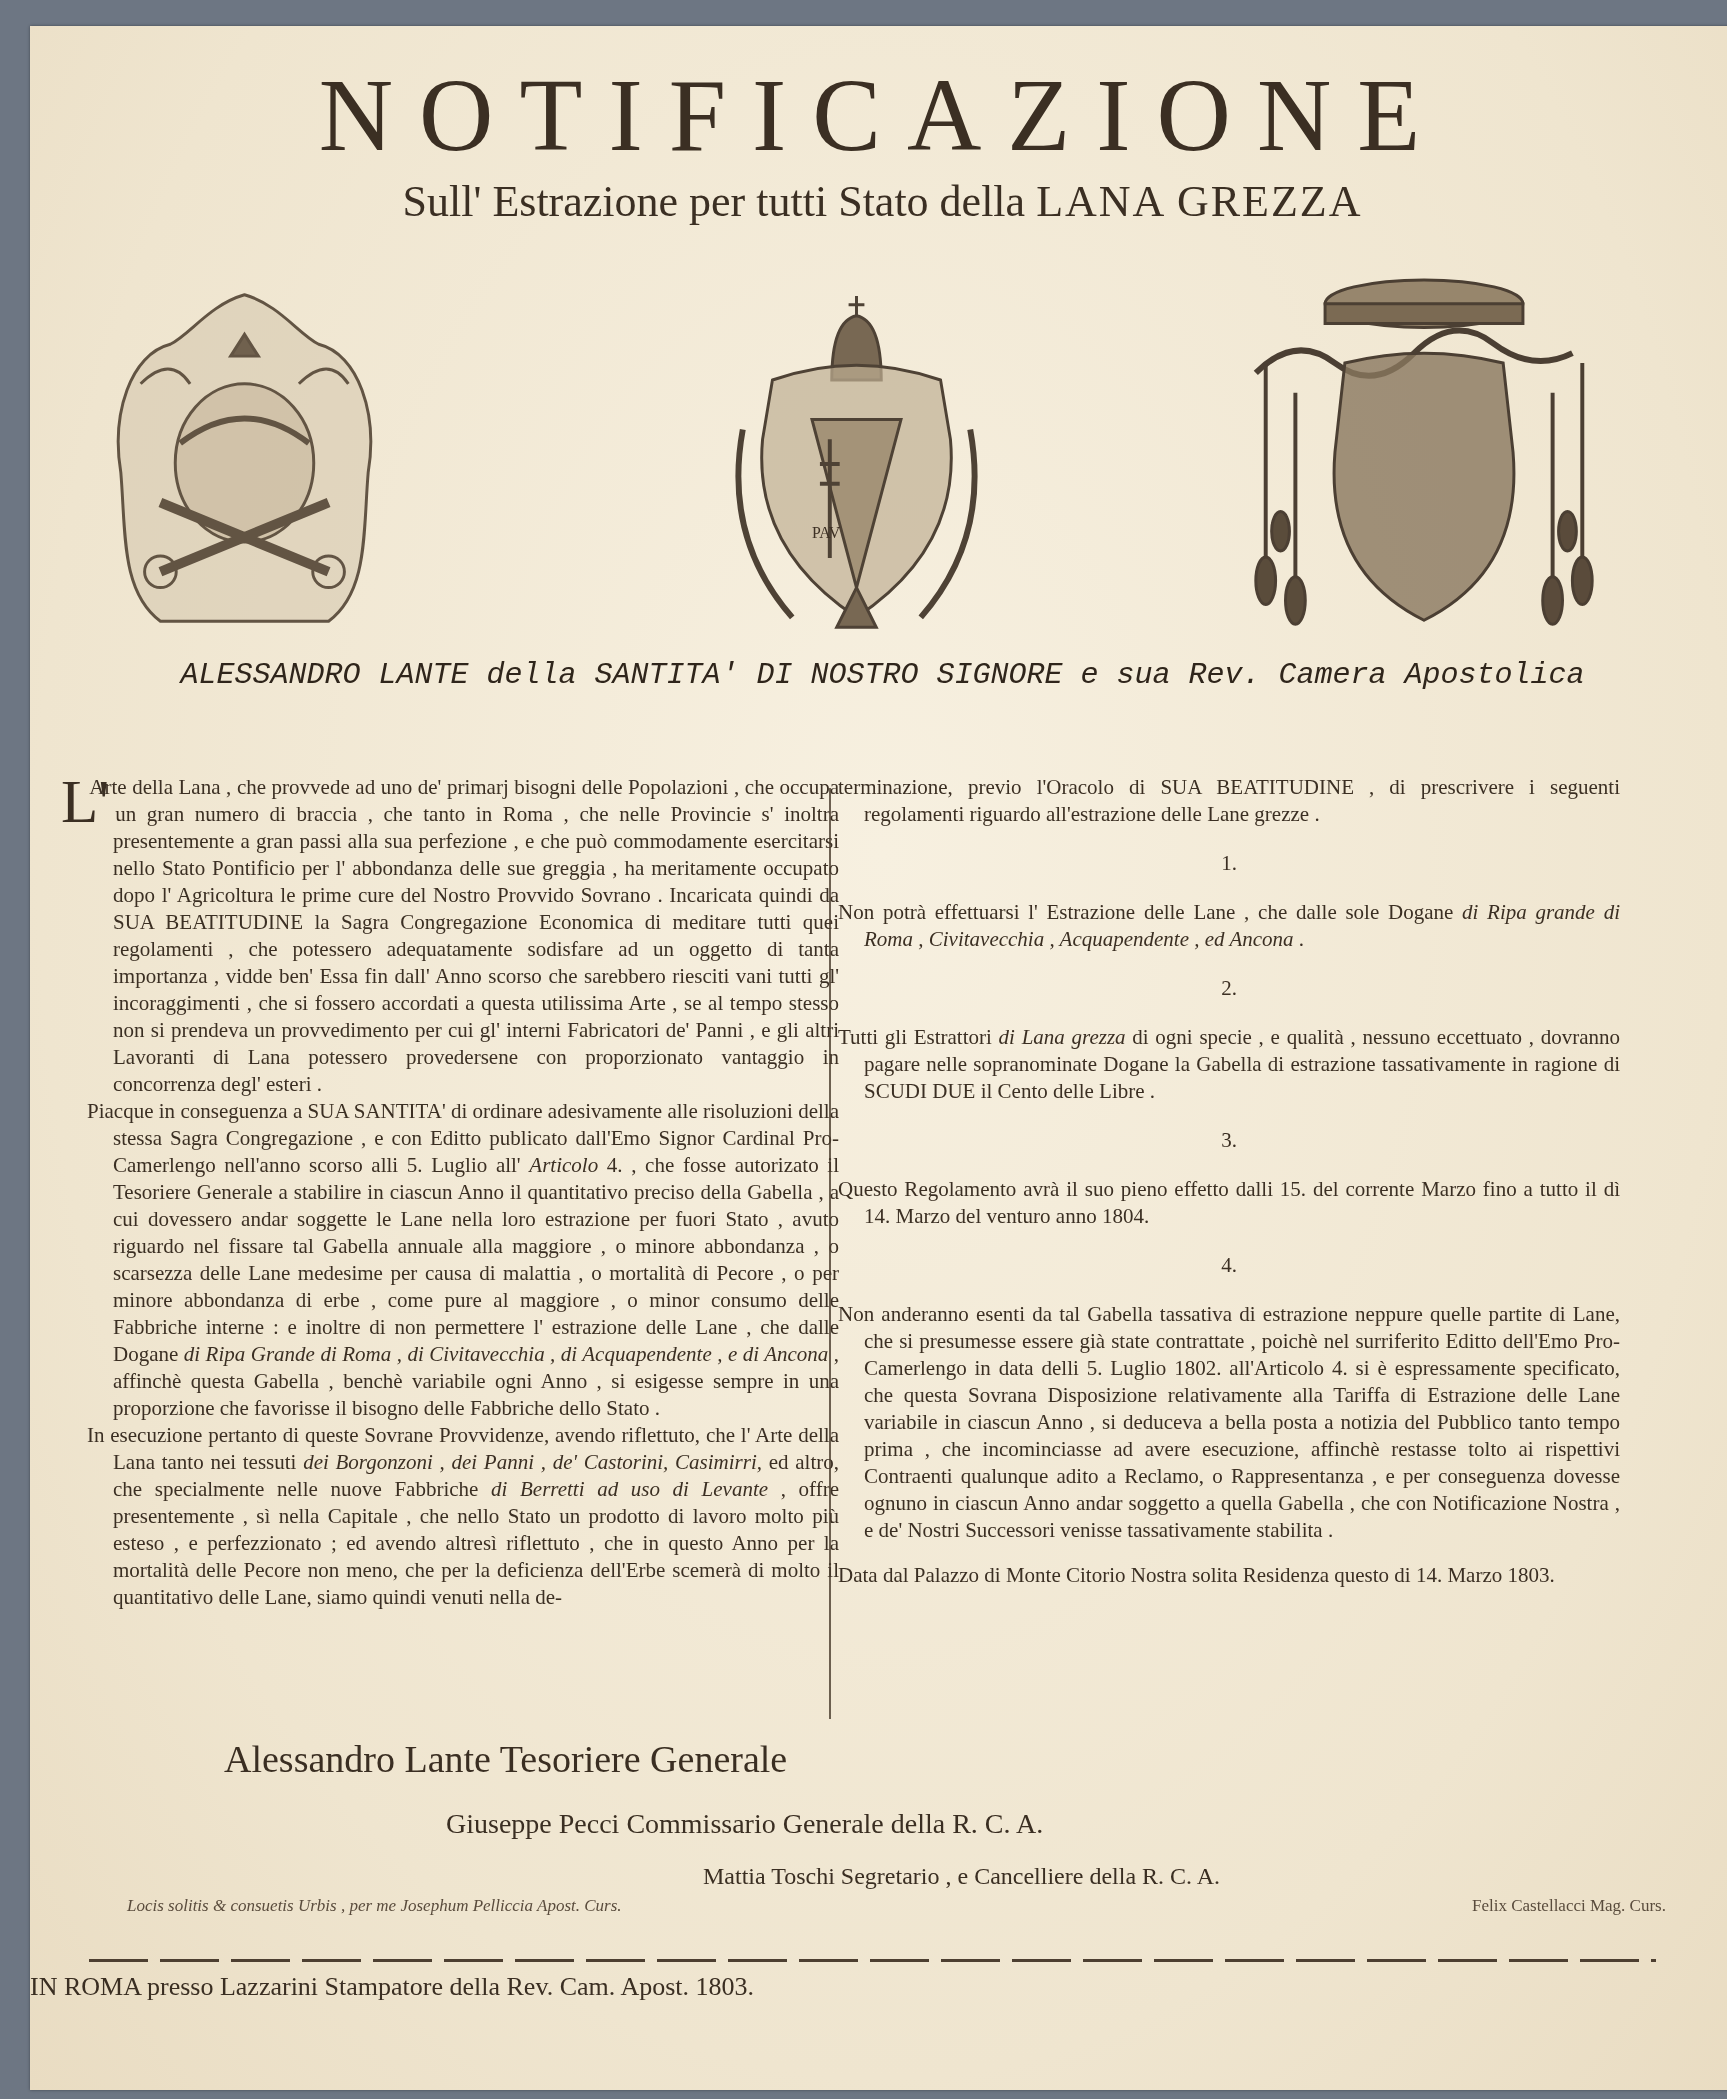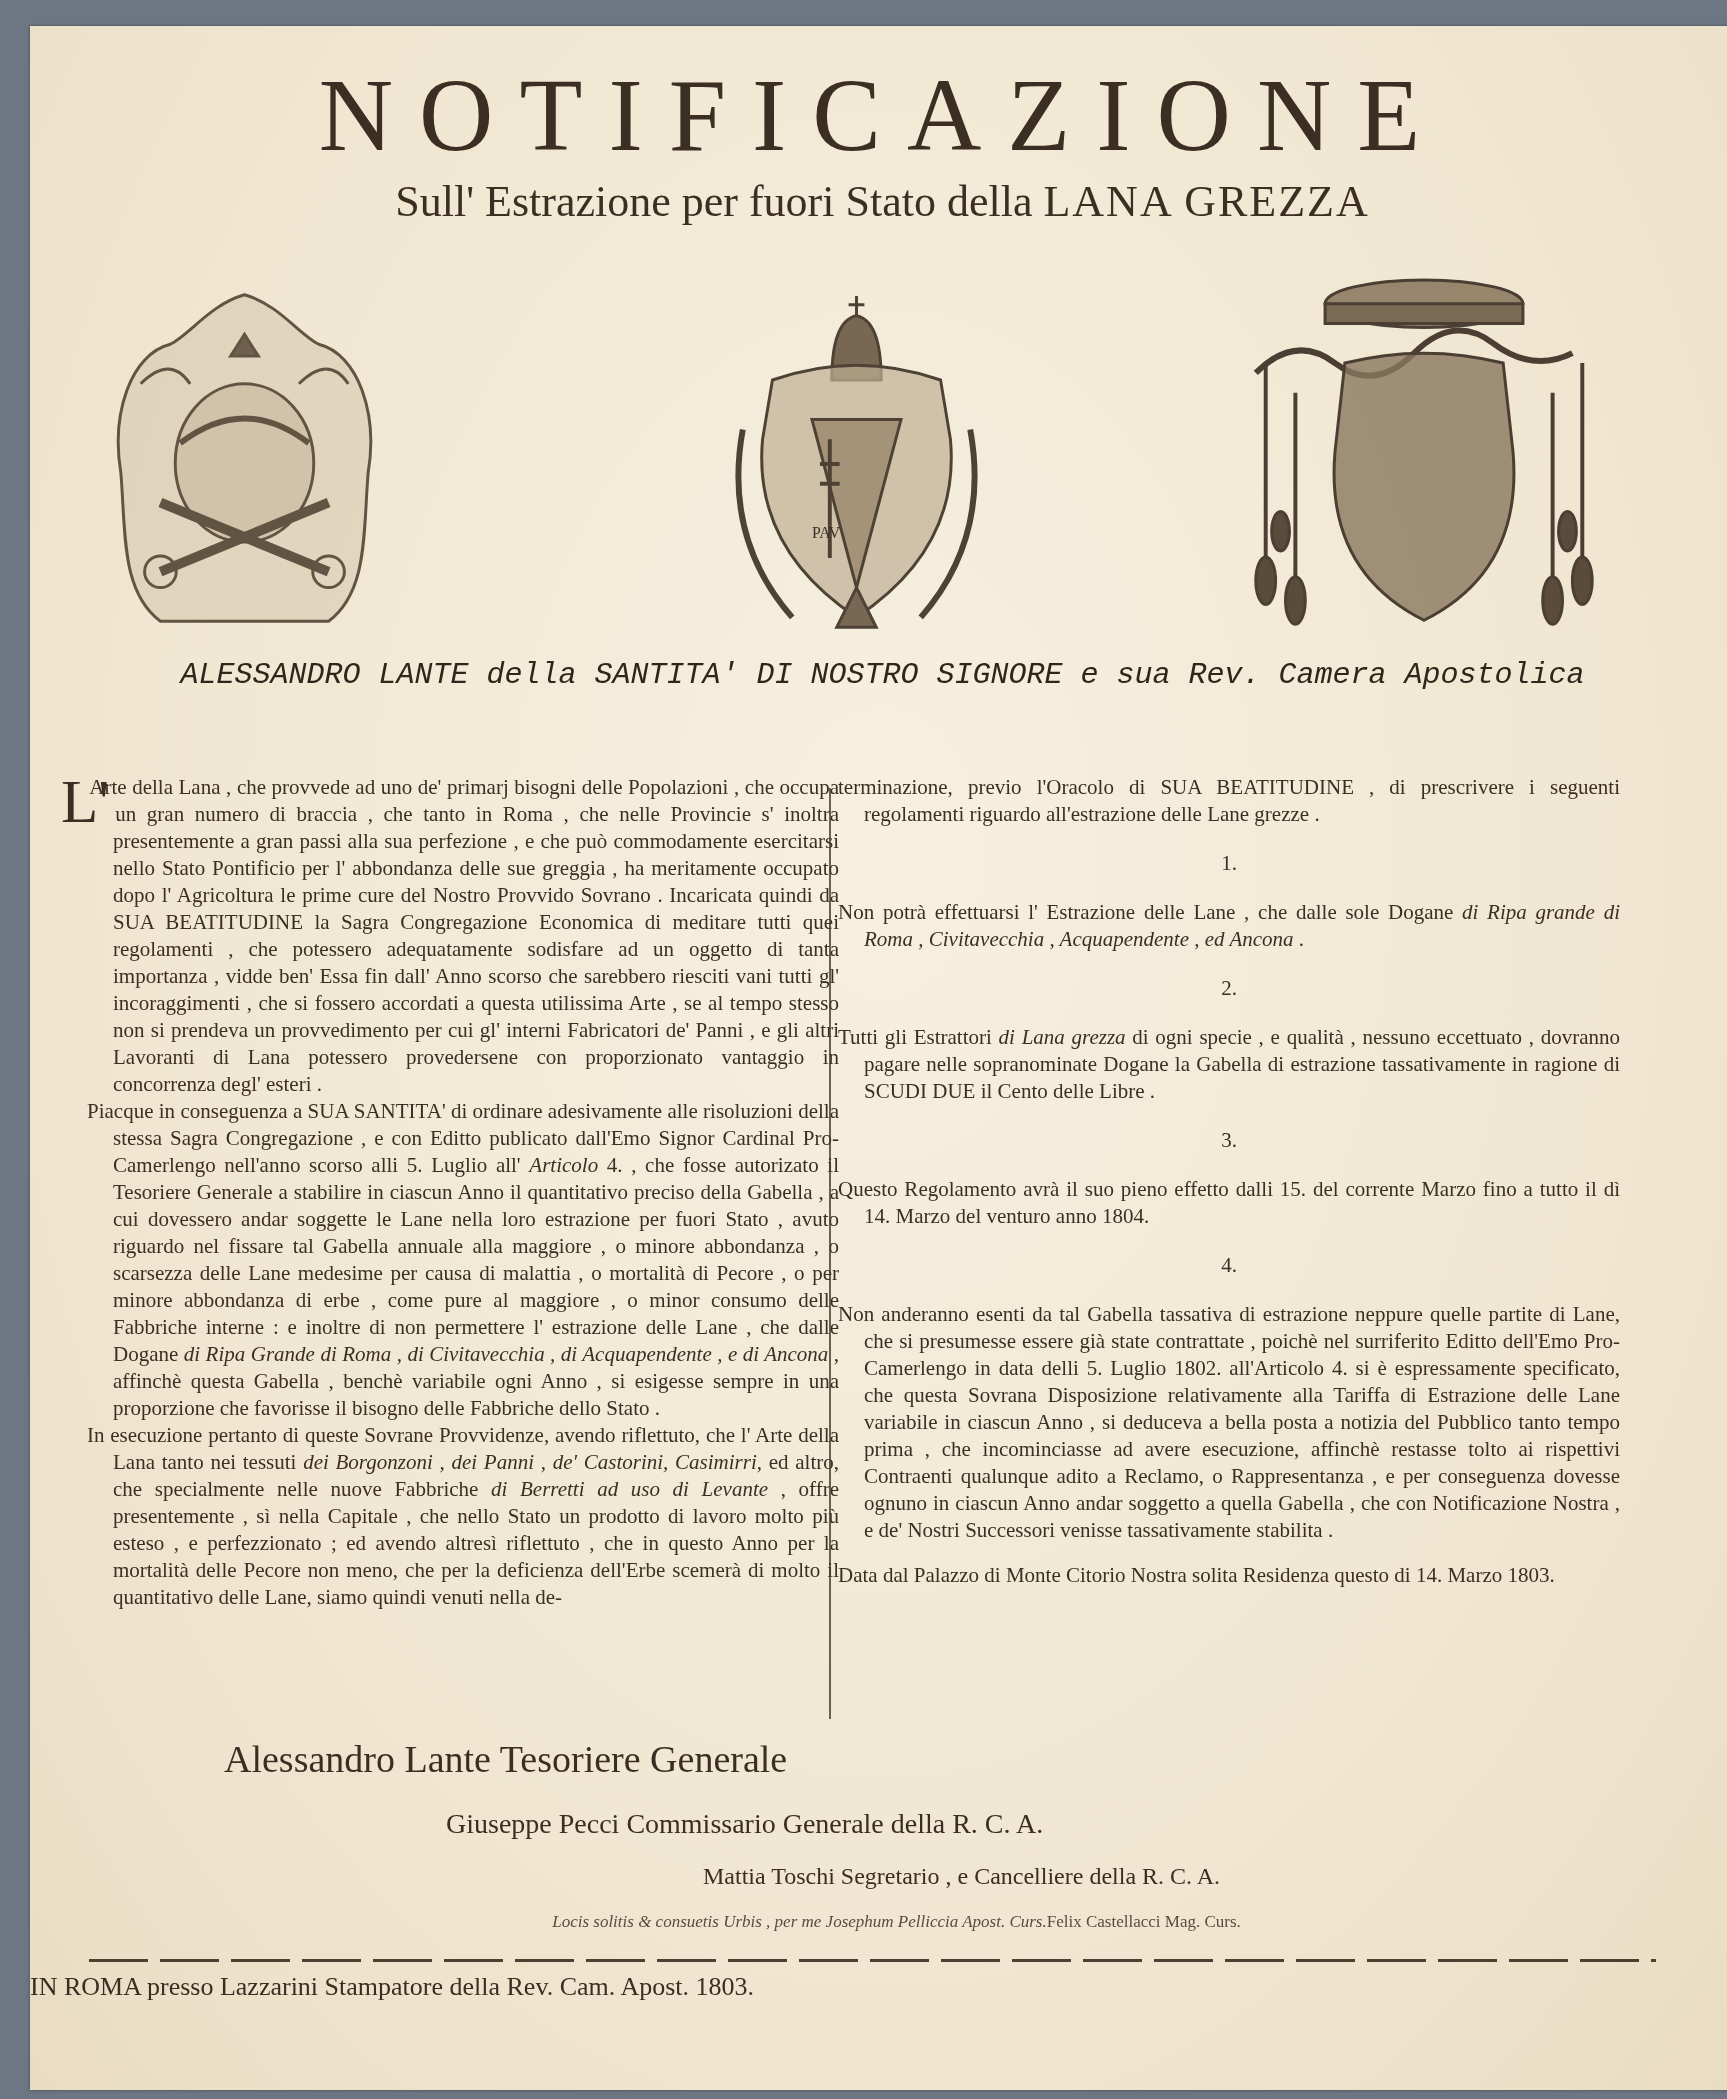--- a/index.html
+++ b/index.html
@@ -46,37 +46,37 @@
   .dropcap { float: left; font-size: 61px; line-height: 51px; margin: 2px 6px 0 -26px; }
   .num { text-align: center; text-indent: 0 !important; padding-left: 0 !important; margin: 22px 0 22px 0 !important; }
   .gap { height: 18px; }
   .sig1 { position: absolute; left: 194px; top: 1711px; font-size: 38px; }
   .sig2 { position: absolute; left: 416px; top: 1782px; font-size: 28px; }
   .sig3 { position: absolute; left: 673px; top: 1837px; font-size: 24px; }
   .latin {
     position: absolute; left: 79px; right: 69px; top: 1869px; font-style: italic;
     font-size: 17px; line-height: 22px; color: #5a4c3d; text-align: justify;
   }
-  .latin .l2 { display: flex; justify-content: center; padding-left: 18px; margin-top: 16px; }
+  .latin .l2 { display: flex; justify-content: space-between; padding-left: 18px; }
   .dashline {
     position: absolute; left: 59px; right: 79px; top: 1933px; height: 3px;
     background: repeating-linear-gradient(90deg, #4d3f31 0 59px, transparent 59px 71px);
   }
   .imprint { position: absolute; left: 0; right: 0; top: 1946px; font-size: 26px; }
   em { font-style: italic; }
 </style>
 </head>
 <body>
 
 <div class="sheet">
   <div class="sheet-inner">
 
     <div class="title">NOTIFICAZIONE</div>
     <div class="subtitle">
-      <span>Sull' Estrazione per fuori Stato della </span><span class="caps">LANA GREZZA</span>
+      <span>Sull' Estrazione per tutti Stato della </span><span class="caps">LANA GREZZA</span>
     </div>
 
     <div class="crest" style="left:71px;top:249px;width:287px;height:366px;">
       <svg viewBox="0 0 290 370">
         <g fill="none" stroke="#4a3b2b" stroke-width="3" opacity="0.85">
           <path d="M145 20 C110 30 90 60 70 70 C30 80 10 140 20 200 C25 260 20 320 60 350 L230 350 C270 320 265 260 270 200 C280 140 260 80 220 70 C200 60 180 30 145 20 Z" fill="#cdbfa6" fill-opacity="0.55"></path>
           <path d="M145 60 l-14 22 h28 z" fill="#5a4a38"></path>
           <ellipse cx="145" cy="190" rx="70" ry="80" fill="#bfae93" fill-opacity="0.6"></ellipse>
           <path d="M80 170 Q145 120 210 170" stroke-width="6"></path>
           <path d="M60 300 L230 230 M60 230 L230 300" stroke-width="10"></path>

